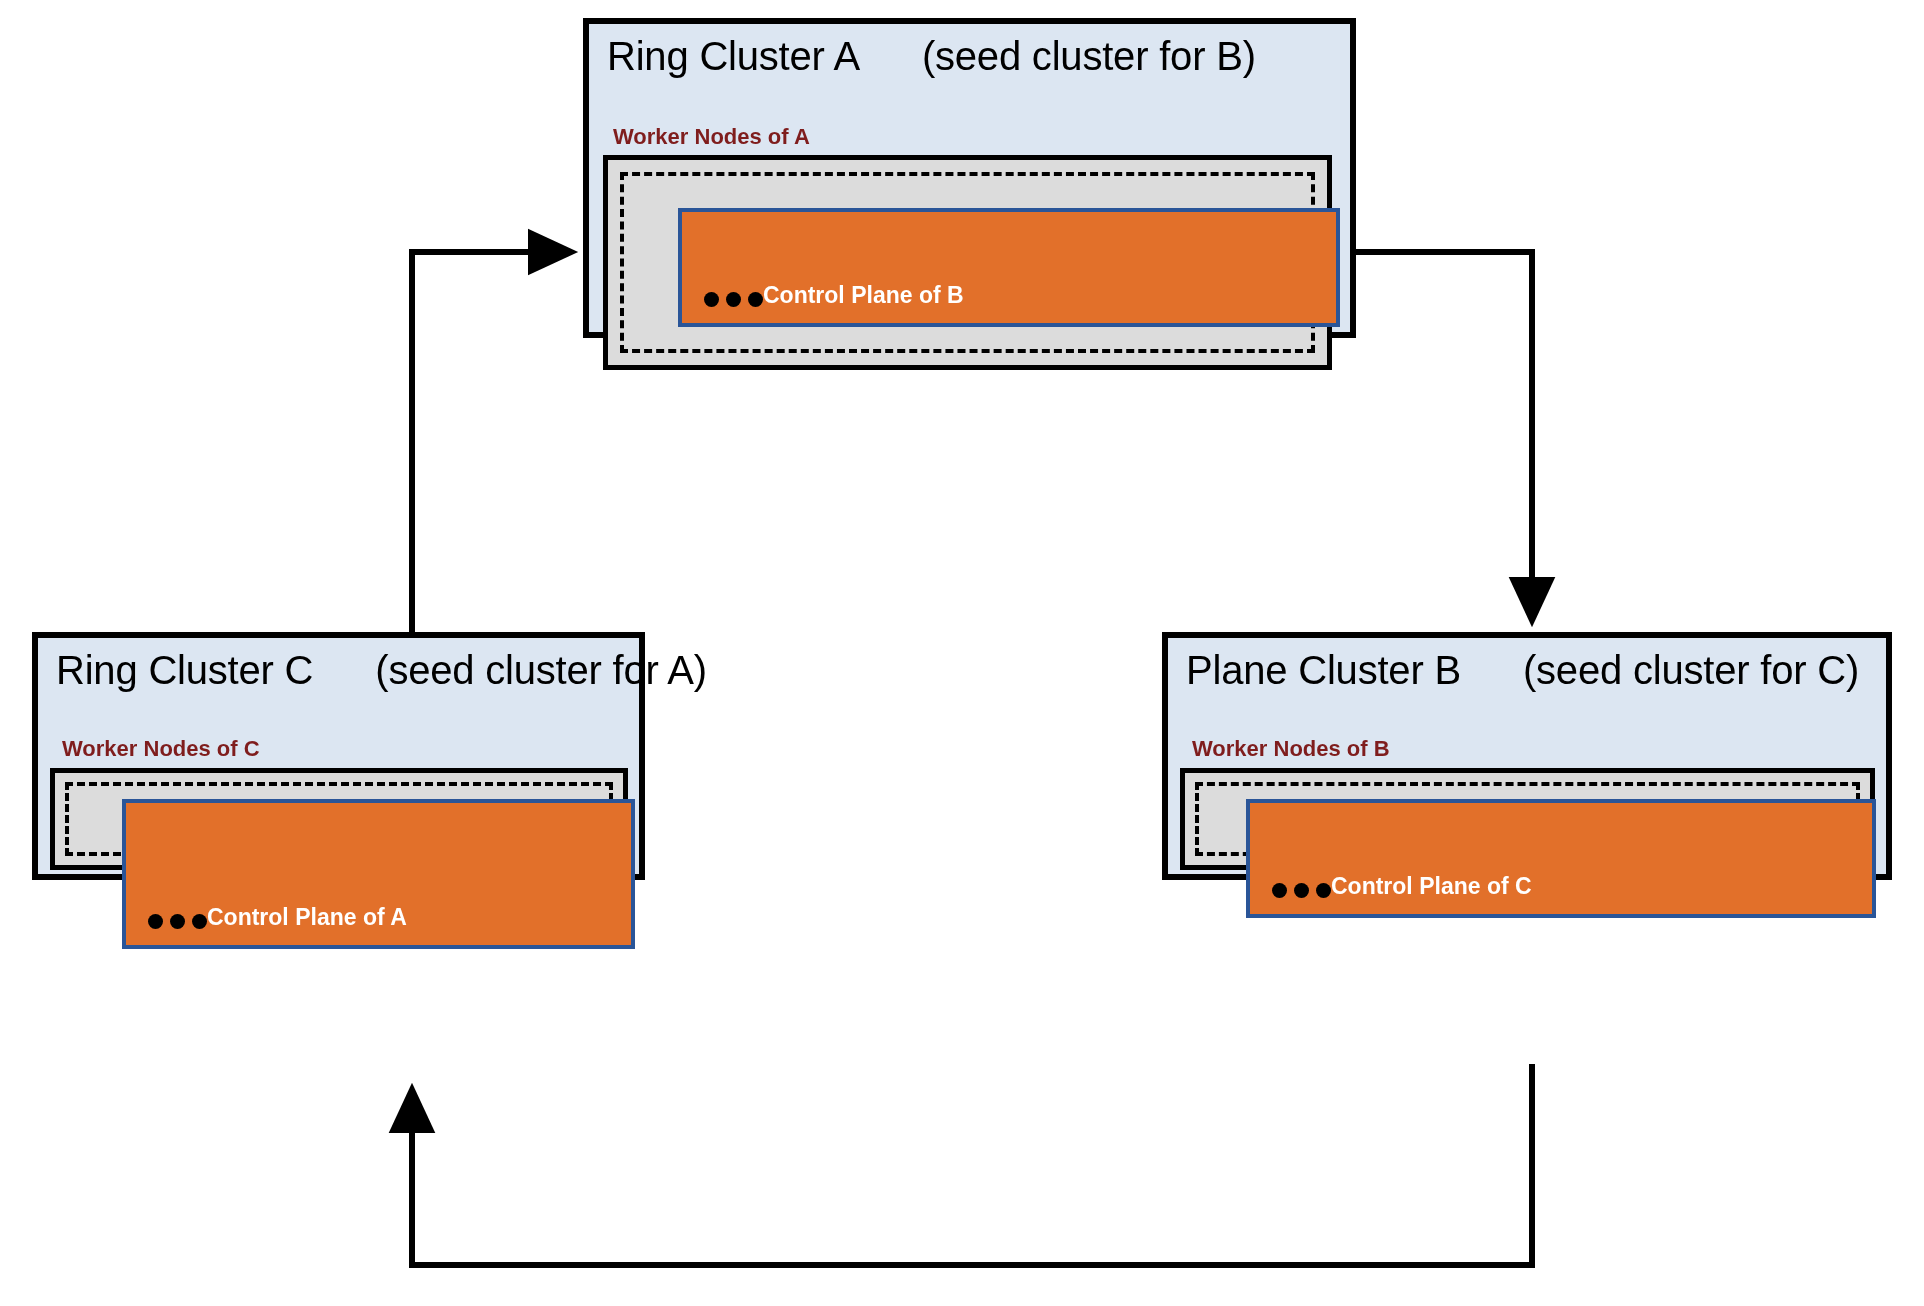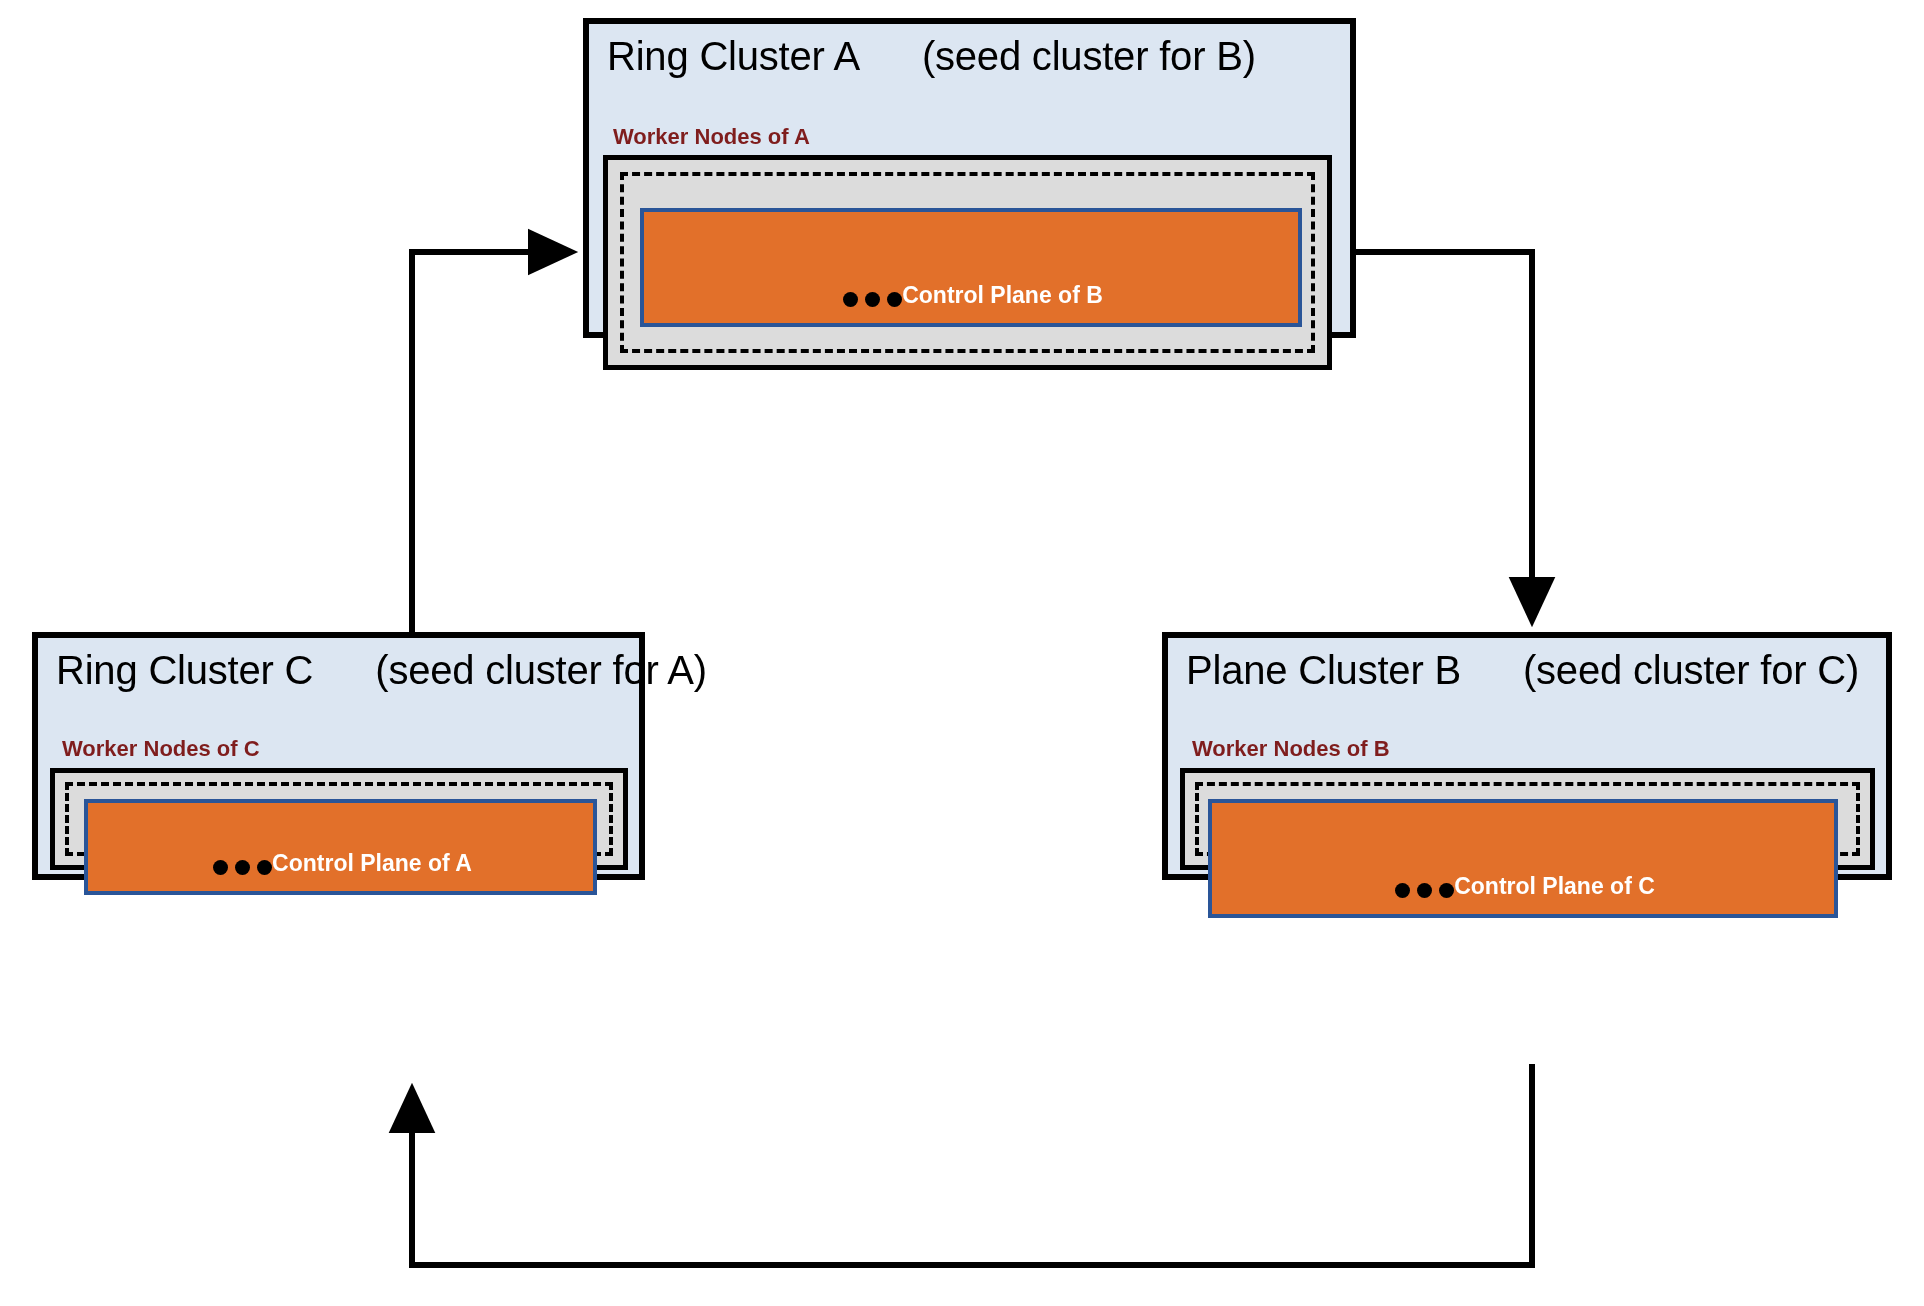--- a/index.html
+++ b/index.html
@@ -72,21 +72,22 @@
     background: transparent;
   }
   
   .control-plane {
     position: absolute;
     box-sizing: border-box;
     background: #E2702A;
     border: 4px solid #2A5598;
     display: flex;
     align-items: flex-end;
-    justify-content: center;
+    justify-content: flex-start;
+    margin-left: 38px;
   }
   .cp-dots {
     display: flex;
     align-items: center;
     gap: 7px;
     margin: 0 0 16px 22px;
   }
   .cp-dots span {
     display: block;
     width: 15px;
@@ -154,21 +155,21 @@
 
   <div class="cluster" style="left:32px; top:632px; width:613px; height:248px;padding-left:8px;">
     <div class="cluster-header">
       <span class="cluster-title">Ring Cluster C</span>
       <span class="cluster-subtitle">(seed cluster for A)</span>
     </div>
     <div class="worker-label" style="top:98px;">Worker Nodes of C</div>
 
     <div class="worker-box" style="left:12px; top:130px; width:578px; height:102px;">
       <div class="dashed-box" style="left:10px; top:9px; right:10px; bottom:9px;"></div>
-      <div class="control-plane" style="left:29px; top:26px; width:513px; height:96px;">
+      <div class="control-plane" style="left:29px; top:26px; width:513px; height:150px;">
         <div class="cp-dots">
           <span></span>
             <span></span>
             <span></span>
         </div>
         <div class="cp-label">Control Plane of A</div>
       </div>
     </div>
   </div>
 

